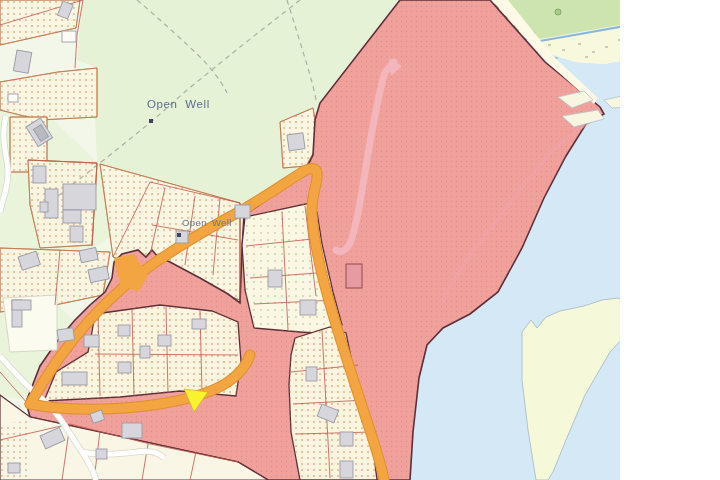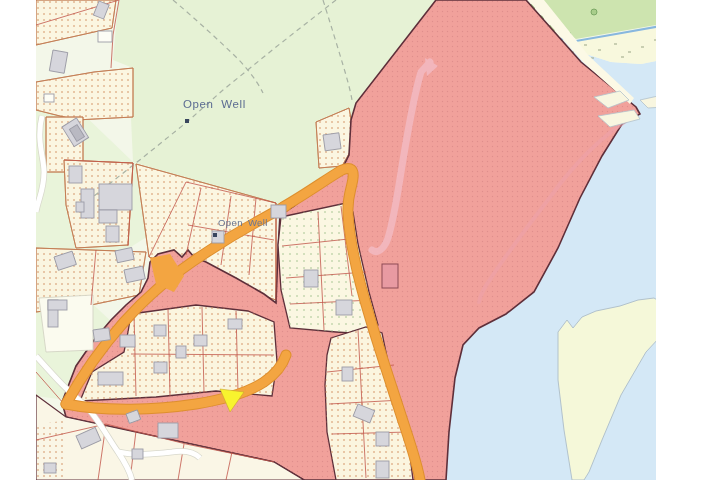--- a/index.html
+++ b/index.html
@@ -1,19 +1,18 @@
 <!DOCTYPE html>
 <html><head>
 <meta charset="utf-8">
 <style>
   html,body{margin:0;padding:0;background:#ffffff;}
   .map-frame{
     position:relative;width:620px;height:480px;overflow:hidden;
     font-family:"Liberation Sans", sans-serif;
-    margin-left:36px;
   }
   svg{display:block;}
   text{font-family:"Liberation Sans", sans-serif;}
   .well-label{font-size:11.5px;letter-spacing:.6px;word-spacing:4px;fill:#5c6c92;}
   .well-label-sm{font-size:9.5px;letter-spacing:.4px;word-spacing:2px;fill:#687693;}
 </style>
 </head>
 <body>
 
 <div class="map-frame">

